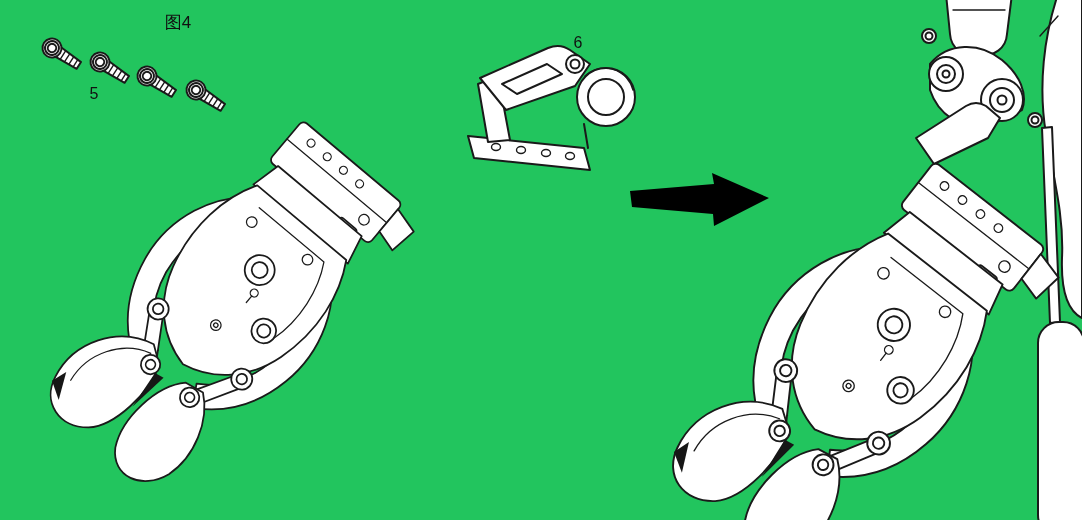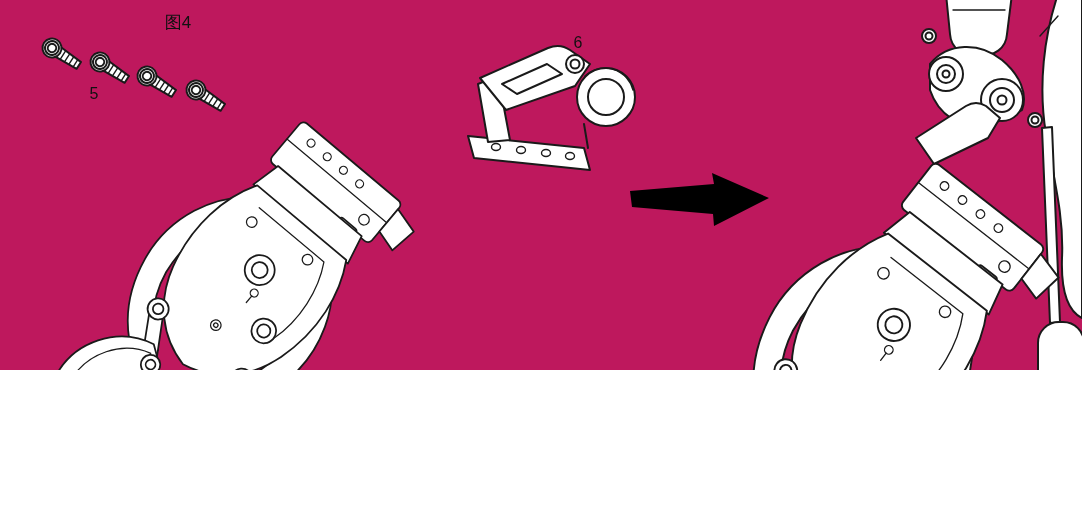--- a/index.html
+++ b/index.html
@@ -1,21 +1,21 @@
 <!DOCTYPE html>
 <html><head>
 <meta charset="utf-8">
 <style>
   * { box-sizing: border-box; }
   html, body { margin: 0; padding: 0; background: #ffffff; }
   .canvas {
     position: relative;
     width: 1082px;
-    height: 370px;
-    background: #be185d;
+    height: 520px;
+    background: #22c55e;
     overflow: hidden;
     font-family: "Liberation Sans", sans-serif;
   }
   svg { display: block; }
   .line-art {
     stroke: #1a1a1a;
     stroke-width: 2;
     fill: #ffffff;
     stroke-linejoin: round;
     stroke-linecap: round;

